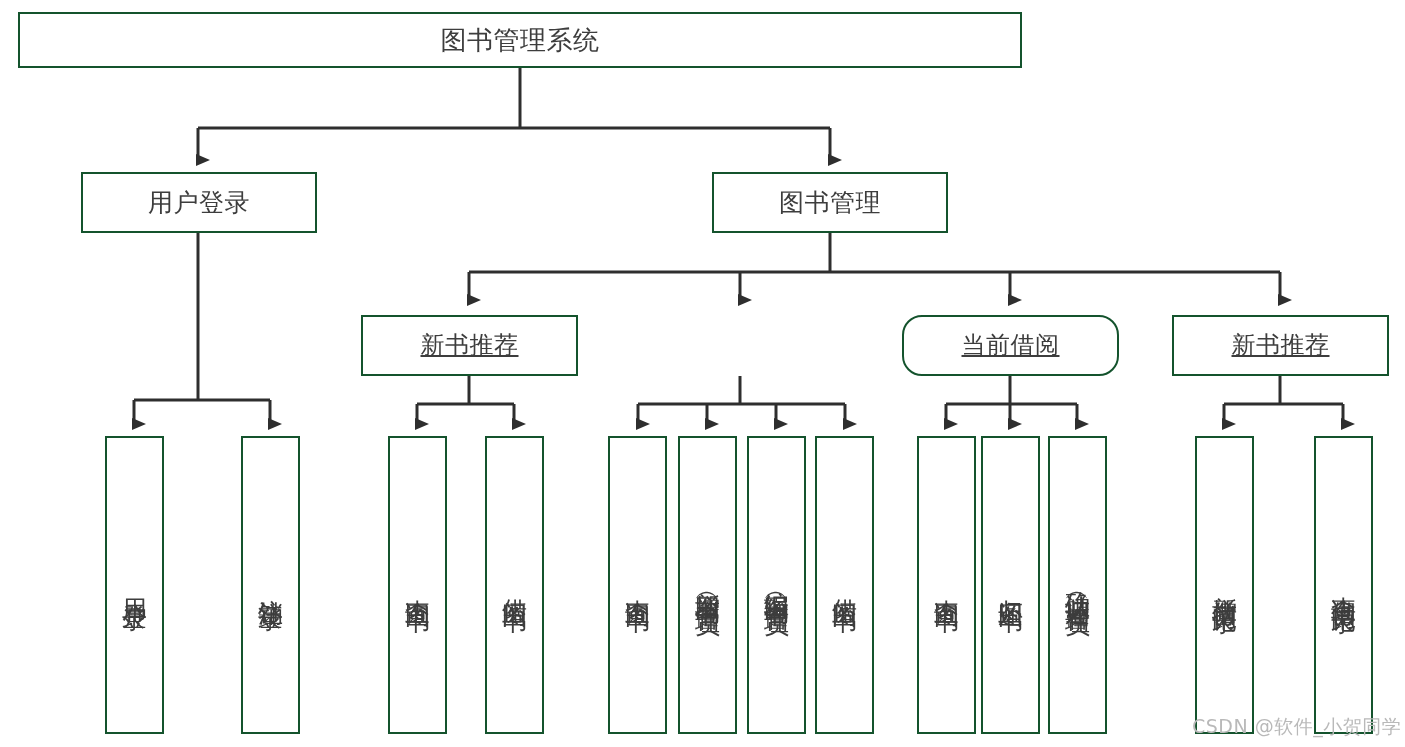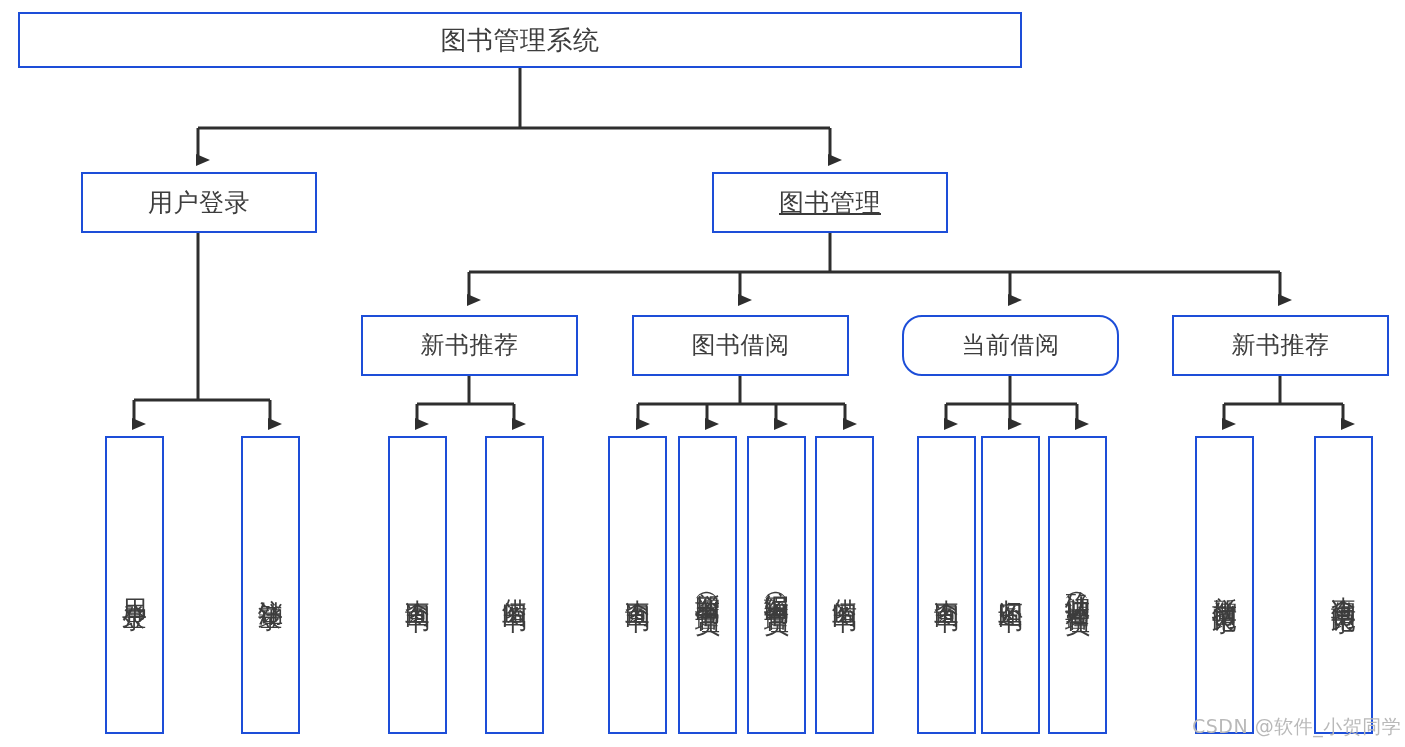--- a/index.html
+++ b/index.html
@@ -22,36 +22,36 @@
     left: 0;
     top: 0;
     width: 1405px;
     height: 747px;
     pointer-events: none;
   }
   .node {
     position: absolute;
     box-sizing: border-box;
     background: #ffffff;
-    border: 2px solid #1d4ed8;
+    border: 2px solid #14532d;
     display: flex;
     align-items: center;
     justify-content: center;
     color: #3a3a3a;
     z-index: 2;
   }
   .node .label {
     color: #3d3d3d;
     text-align: center;
     line-height: 1.32;
     letter-spacing: 0.5px;
   }
   .node-root .label   { font-size: 26px; }
   .node-l2 .label     { font-size: 25px; }
-  .node-l3 .label     { font-size: 24px; }
+  .node-l3 .label     { font-size: 24px; text-decoration: underline; }
 
   
   .node-leaf {
     border-width: 2px;
   }
   .node-leaf .label {
     font-size: 25px;
     writing-mode: vertical-rl;
     text-orientation: upright;
     white-space: nowrap;
@@ -134,31 +134,28 @@
   </svg>
 
   <div class="node node-root" style="left:18px; top:12px; width:1004px; height:56px;">
     <span class="label">图书管理系统</span>
   </div>
 
   <div class="node node-l2" style="left:81px; top:172px; width:236px; height:61px;">
     <span class="label">用户登录</span>
   </div>
 
-  <div class="node node-l2" style="left:712px; top:172px; width:236px; height:61px;text-decoration:underline;">
+  <div class="node node-l2" style="left:712px; top:172px; width:236px; height:61px;">
     <span class="label">图书管理</span>
   </div>
 
   <div class="node node-l3" style="left:361px; top:315px; width:217px; height:61px;">
     <span class="label">新书推荐</span>
   </div>
 
-  <div class="node node-l3" style="left:632px; top:315px; width:217px; height:61px;">
-    <span class="label">图书借阅</span>
-  </div>
 
   <div class="node node-l3" style="left:902px; top:315px; width:217px; height:61px;border-radius:20px;">
     <span class="label">当前借阅</span>
   </div>
 
   <div class="node node-l3" style="left:1172px; top:315px; width:217px; height:61px;">
     <span class="label">新书推荐</span>
   </div>
 
   <div class="node node-leaf" style="left:105px; top:436px; width:59px; height:298px;">

